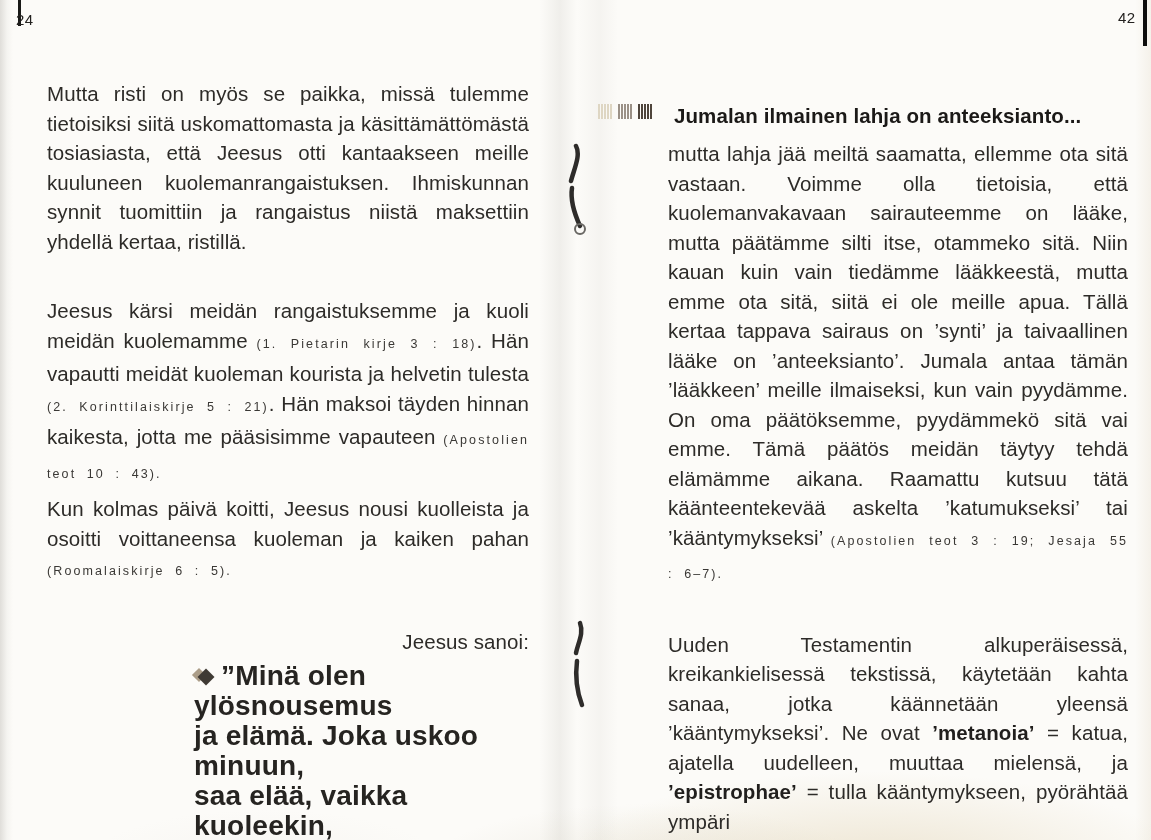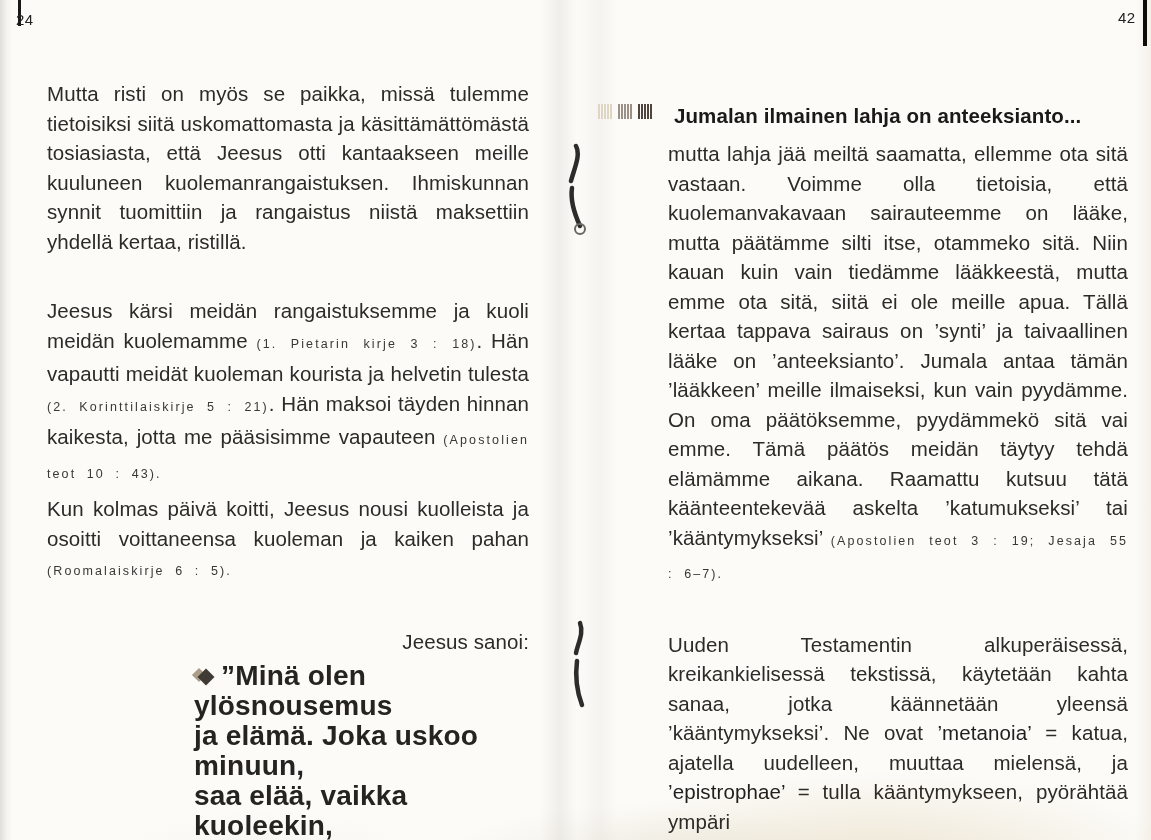--- a/index.html
+++ b/index.html
@@ -32,21 +32,21 @@
   .para{
     margin:5px;
     text-align:justify;
     font-size:20.5px;
     line-height:29.5px;
     color:#2d2b28;
     letter-spacing:0.1px;
   }
   .para.intro-line{text-align:right;}
   .seg-body{}
-  .seg-bold{font-weight:400;color:#211f1d;}
+  .seg-bold{font-weight:700;color:#211f1d;}
   .seg-ref{
     font-size:12.5px;
     letter-spacing:2.1px;
     word-spacing:5px;
     color:#3a3835;
     text-align:right;
   }
   .spacer{height:30px;}
   .heading-row{display:flex;align-items:flex-start;height:30px;margin-left:-65px;}
   .hsq{display:inline-block;width:14px;height:15px;margin-right:6px;flex:0 0 auto;}

